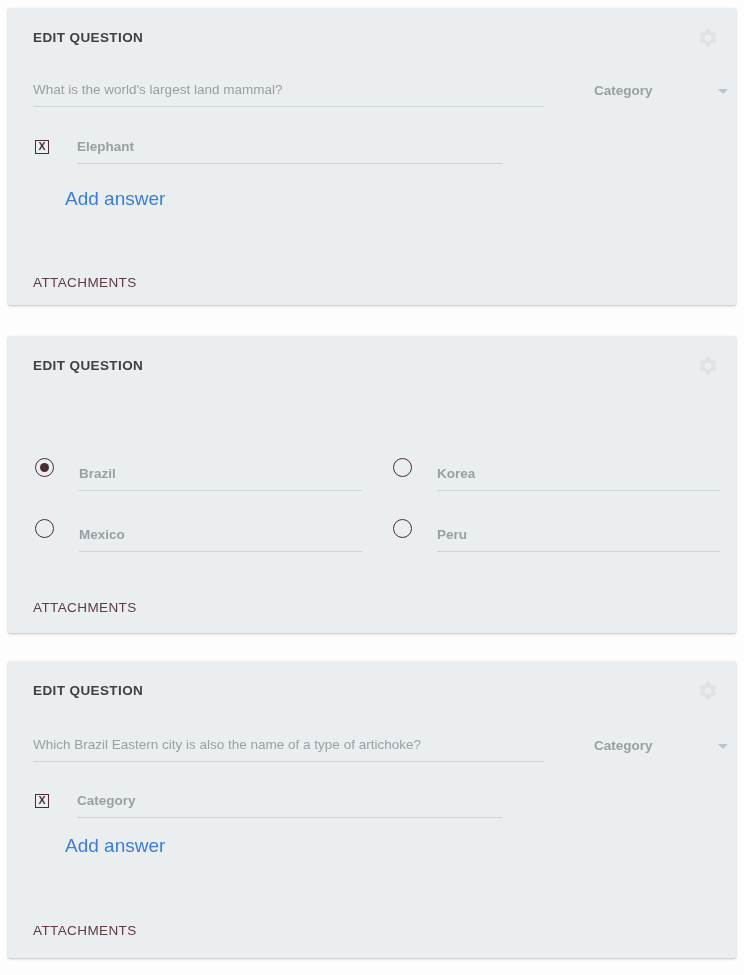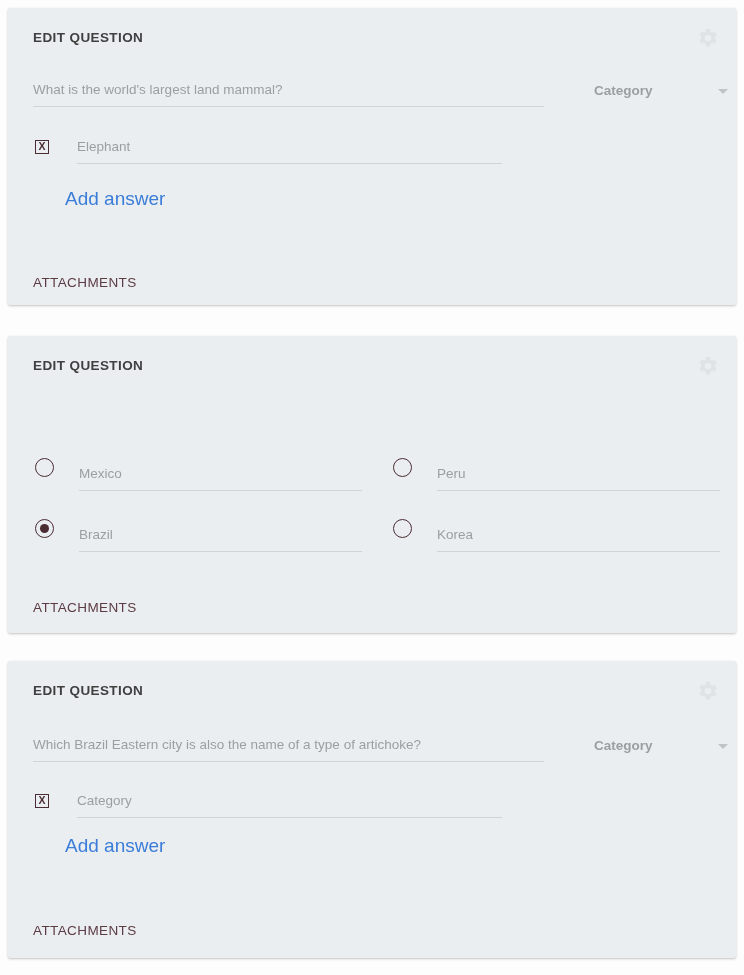--- a/index.html
+++ b/index.html
@@ -173,20 +173,21 @@
     margin-left: -4.5px;
     margin-top: -4.5px;
     border-radius: 50%;
     background: #4a2c33;
   }
 
   .answer-field {
     position: absolute;
     border-bottom: 1px solid #cfd4d6;
     height: 29px;
+    font-weight: bold;
   }
   .answer-field .answer-text {
     font-size: 13.5px;
     color: #9a9fa2;
     line-height: 26px;
     white-space: nowrap;
   }
 
   
   .single-col .cb-marker { left: 2px; top: 6px; }
@@ -272,44 +273,44 @@
         <svg width="22" height="22" viewBox="0 0 24 24" aria-hidden="true">
           <path fill="#dfe3e5" d="M19.14 12.94a7.07 7.07 0 0 0 .06-.94 7.07 7.07 0 0 0-.06-.94l2.03-1.58a.49.49 0 0 0 .12-.61l-1.92-3.32a.49.49 0 0 0-.59-.22l-2.39.96a7.03 7.03 0 0 0-1.62-.94l-.36-2.54A.48.48 0 0 0 13.93 2h-3.84a.48.48 0 0 0-.48.41l-.36 2.54c-.59.24-1.13.56-1.62.94l-2.39-.96a.49.49 0 0 0-.59.22L2.73 8.47a.49.49 0 0 0 .12.61l2.03 1.58c-.04.31-.06.63-.06.94s.02.63.06.94l-2.03 1.58a.49.49 0 0 0-.12.61l1.92 3.32c.12.22.38.3.59.22l2.39-.96c.49.38 1.03.7 1.62.94l.36 2.54c.04.24.24.41.48.41h3.84c.24 0 .44-.17.48-.41l.36-2.54c.59-.24 1.13-.56 1.62-.94l2.39.96c.22.08.47 0 .59-.22l1.92-3.32a.49.49 0 0 0-.12-.61l-2.03-1.58zM12 15.6A3.6 3.6 0 1 1 15.6 12 3.6 3.6 0 0 1 12 15.6z"></path>
         </svg>
       </span>
     </div>
 
     <div class="answers" style="top:122px">
 
       <div class="grid-row">
         <div class="grid-cell left">
+          <span class="radio-marker checked"></span>
+          <div class="answer-field">
+            <span class="answer-text">Brazil</span>
+          </div>
+        </div>
+        <div class="grid-cell right">
+          <span class="radio-marker"></span>
+          <div class="answer-field">
+            <span class="answer-text">Korea</span>
+          </div>
+        </div>
+      </div>
+
+      <div class="grid-row">
+        <div class="grid-cell left">
           <span class="radio-marker"></span>
           <div class="answer-field">
             <span class="answer-text">Mexico</span>
           </div>
         </div>
         <div class="grid-cell right">
           <span class="radio-marker"></span>
           <div class="answer-field">
             <span class="answer-text">Peru</span>
-          </div>
-        </div>
-      </div>
-
-      <div class="grid-row">
-        <div class="grid-cell left">
-          <span class="radio-marker checked"></span>
-          <div class="answer-field">
-            <span class="answer-text">Brazil</span>
-          </div>
-        </div>
-        <div class="grid-cell right">
-          <span class="radio-marker"></span>
-          <div class="answer-field">
-            <span class="answer-text">Korea</span>
           </div>
         </div>
       </div>
 
     </div>
 
     <div class="attachments attachments-b">ATTACHMENTS</div>
   </div>
 
   <div class="card card-3">

